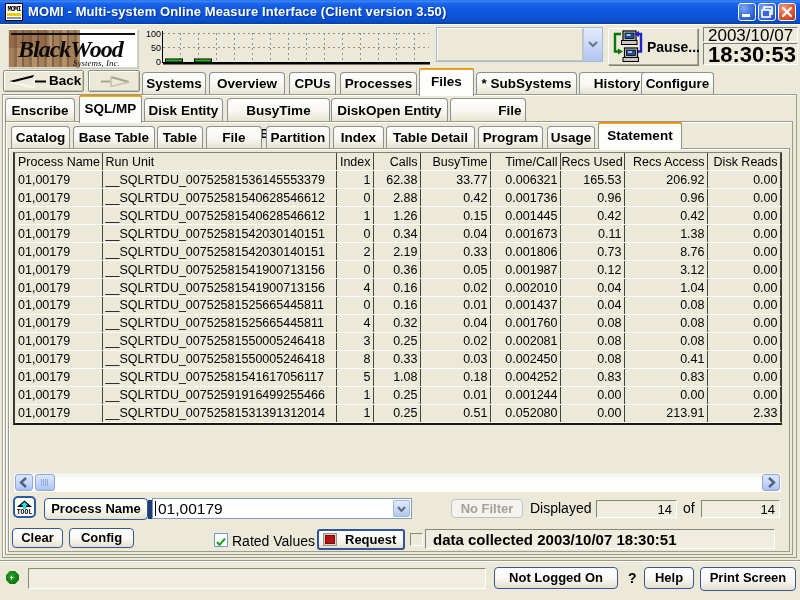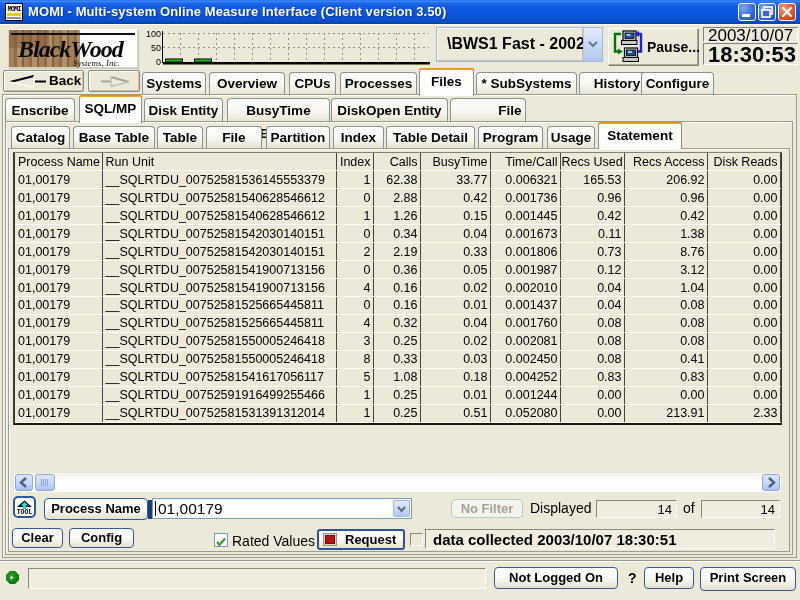--- a/index.html
+++ b/index.html
@@ -103,21 +103,20 @@
         <line x1="272.5" y1="5" x2="272.5" y2="34"></line>
     </g>
     <line x1="20.5" y1="3" x2="20.5" y2="35" stroke="#000" stroke-width="1"></line>
     <rect x="21" y="34" width="267" height="2.5" fill="#000"></rect>
     <rect x="23.5" y="31" width="17" height="3" fill="#1FBE1F" stroke="#000" stroke-width="1"></rect>
     <rect x="52.5" y="31" width="17" height="3" fill="#1FBE1F" stroke="#000" stroke-width="1"></rect>
   </svg>
 </div>
 <div id="syscombo">
   <div style="position:absolute;left:0;top:0;width:146px;height:33px;background:#ECE9D8;border:1px solid #C6C3B2;border-top-color:#FDFDFA;border-left-color:#FDFDFA;"></div>
-  <div style="position:absolute;left:10px;top:7px;font-weight:bold;font-size:16px;">\BWS1 Fast - 2002</div>
   <div style="position:absolute;right:0;top:0;width:19px;height:33px;background:linear-gradient(180deg,#E3EBFB 0%,#CBD9F7 50%,#B4C6EE 100%);border-left:1px solid #B9C6E2;">
     <svg width="18" height="33">
         <path d="M5 14 L9 18 L13 14" fill="none" stroke="#6A7A8C" stroke-width="2.2"></path>
       </svg>
   </div>
 </div>
 <div id="pausebtn">
   <svg width="34" height="36" style="position:absolute;left:2px;top:1px;">
     <path d="M10 4 L4 4 L4 21.5 L7 21.5" fill="none" stroke="#007800" stroke-width="2.4"></path>
     <path d="M7 18.5 L12 21.5 L7 24.5 Z" fill="#007800"></path>

